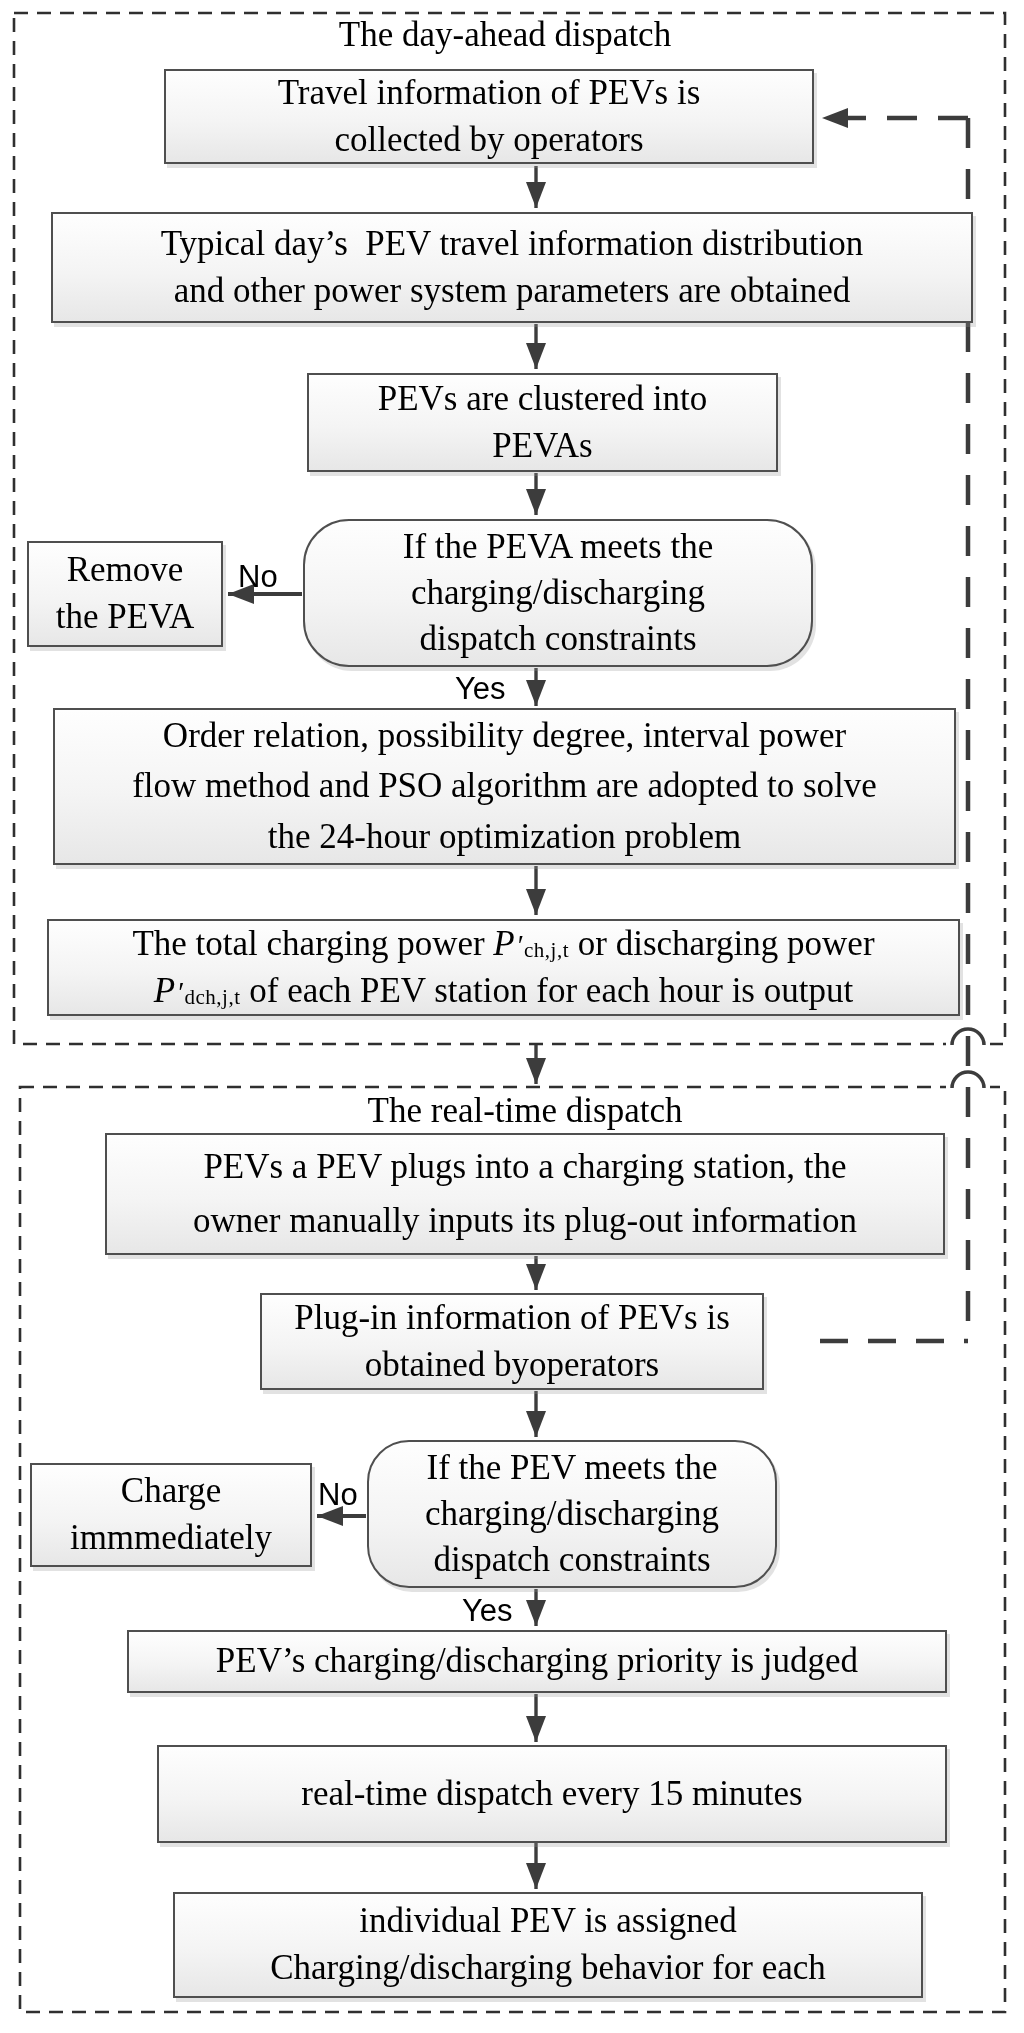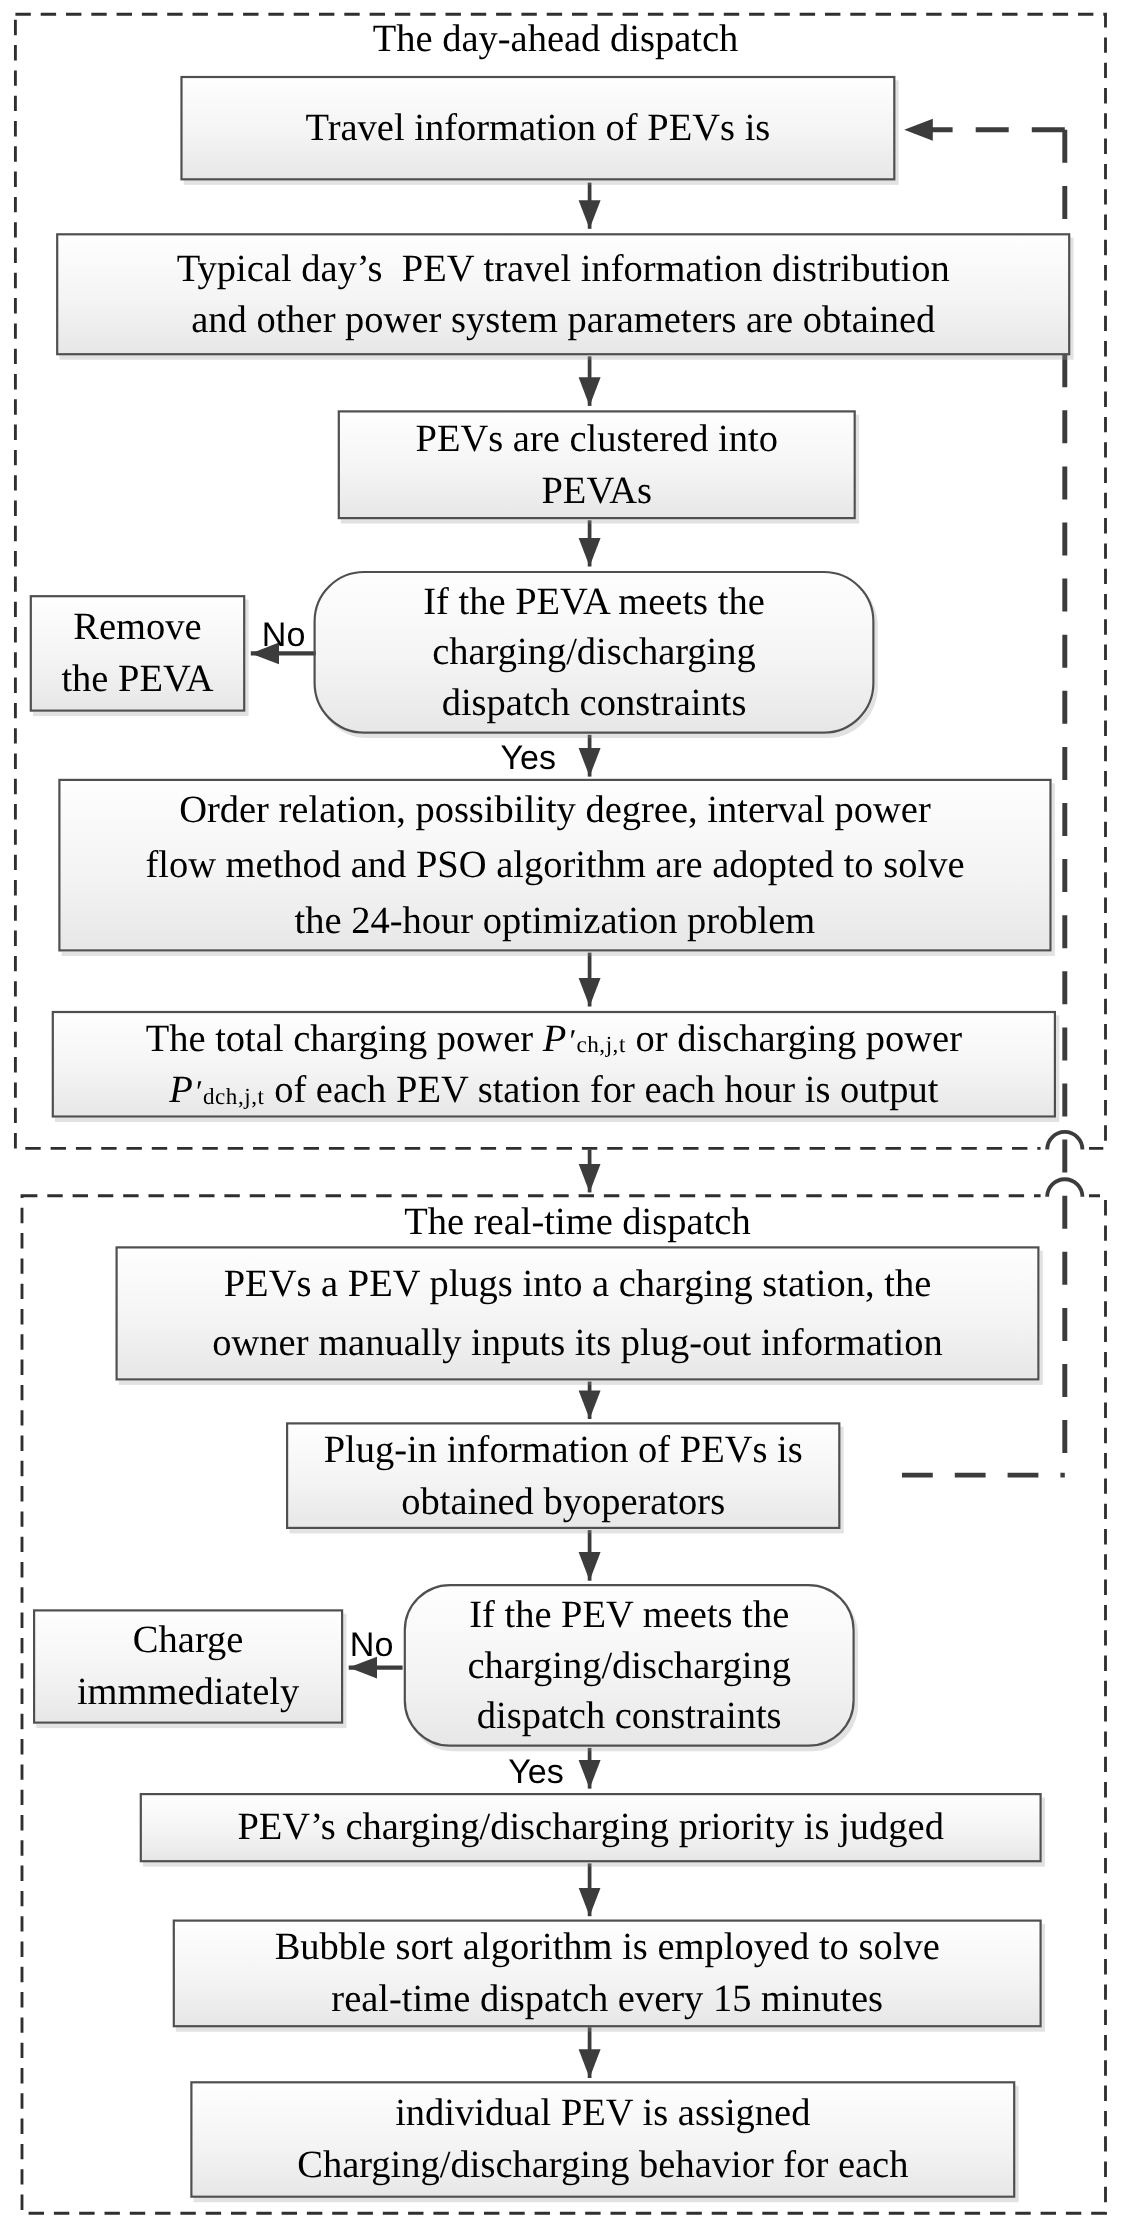--- a/index.html
+++ b/index.html
@@ -57,33 +57,34 @@
     <line x1="536" y1="1589" x2="536" y2="1626" stroke="#3c3c3c" stroke-width="3.4" marker-end="url(#ah)"></line>
     <line x1="536" y1="1694" x2="536" y2="1742" stroke="#3c3c3c" stroke-width="3.4" marker-end="url(#ah)"></line>
     <line x1="536" y1="1843" x2="536" y2="1889" stroke="#3c3c3c" stroke-width="3.4" marker-end="url(#ah)"></line>
   </svg>
 
   <div class="sect-title" style="left:180px;top:14px;width:650px;">The day-ahead dispatch</div>
   <div class="sect-title" style="left:105px;top:1090px;width:840px;">The real-time dispatch</div>
 
   <div class="node" style="left:164px;top:69px;width:650px;height:95px;">
     <div class="ln">Travel information of PEVs is</div>
+    <div class="ln">collected by operators</div>
   </div>
 
   <div class="node" style="left:51px;top:212px;width:922px;height:111px;">
     <div class="ln">Typical day’s  PEV travel information distribution</div>
     <div class="ln">and other power system parameters are obtained</div>
   </div>
 
   <div class="node" style="left:307px;top:373px;width:471px;height:99px;">
     <div class="ln">PEVs are clustered into</div>
     <div class="ln">PEVAs</div>
   </div>
 
-  <div class="node decision" style="left:285px;top:519px;width:510px;height:148px;line-height:1.32;">
+  <div class="node decision" style="left:303px;top:519px;width:510px;height:148px;line-height:1.32;">
     <div class="ln">If the PEVA meets the</div>
     <div class="ln">charging/discharging</div>
     <div class="ln">dispatch constraints</div>
   </div>
 
   <div class="node" style="left:27px;top:541px;width:196px;height:106px;">
     <div class="ln">Remove</div>
     <div class="ln">the PEVA</div>
   </div>
 
@@ -117,21 +118,20 @@
   <div class="node" style="left:30px;top:1463px;width:282px;height:104px;">
     <div class="ln">Charge</div>
     <div class="ln">immmediately</div>
   </div>
 
   <div class="node" style="left:127px;top:1630px;width:820px;height:63px;">
     <div class="ln">PEV’s charging/discharging priority is judged</div>
   </div>
 
   <div class="node" style="left:157px;top:1745px;width:790px;height:98px;">
-    <div class="ln">Bubble sort algorithm is employed to solve</div>
     <div class="ln">real-time dispatch every 15 minutes</div>
   </div>
 
   <div class="node" style="left:173px;top:1892px;width:750px;height:106px;">
     <div class="ln">individual PEV is assigned</div>
     <div class="ln">Charging/discharging behavior for each</div>
   </div>
 
   <div class="flabel" style="left:238px;top:560px;">No</div>
   <div class="flabel" style="left:455px;top:672px;">Yes</div>

